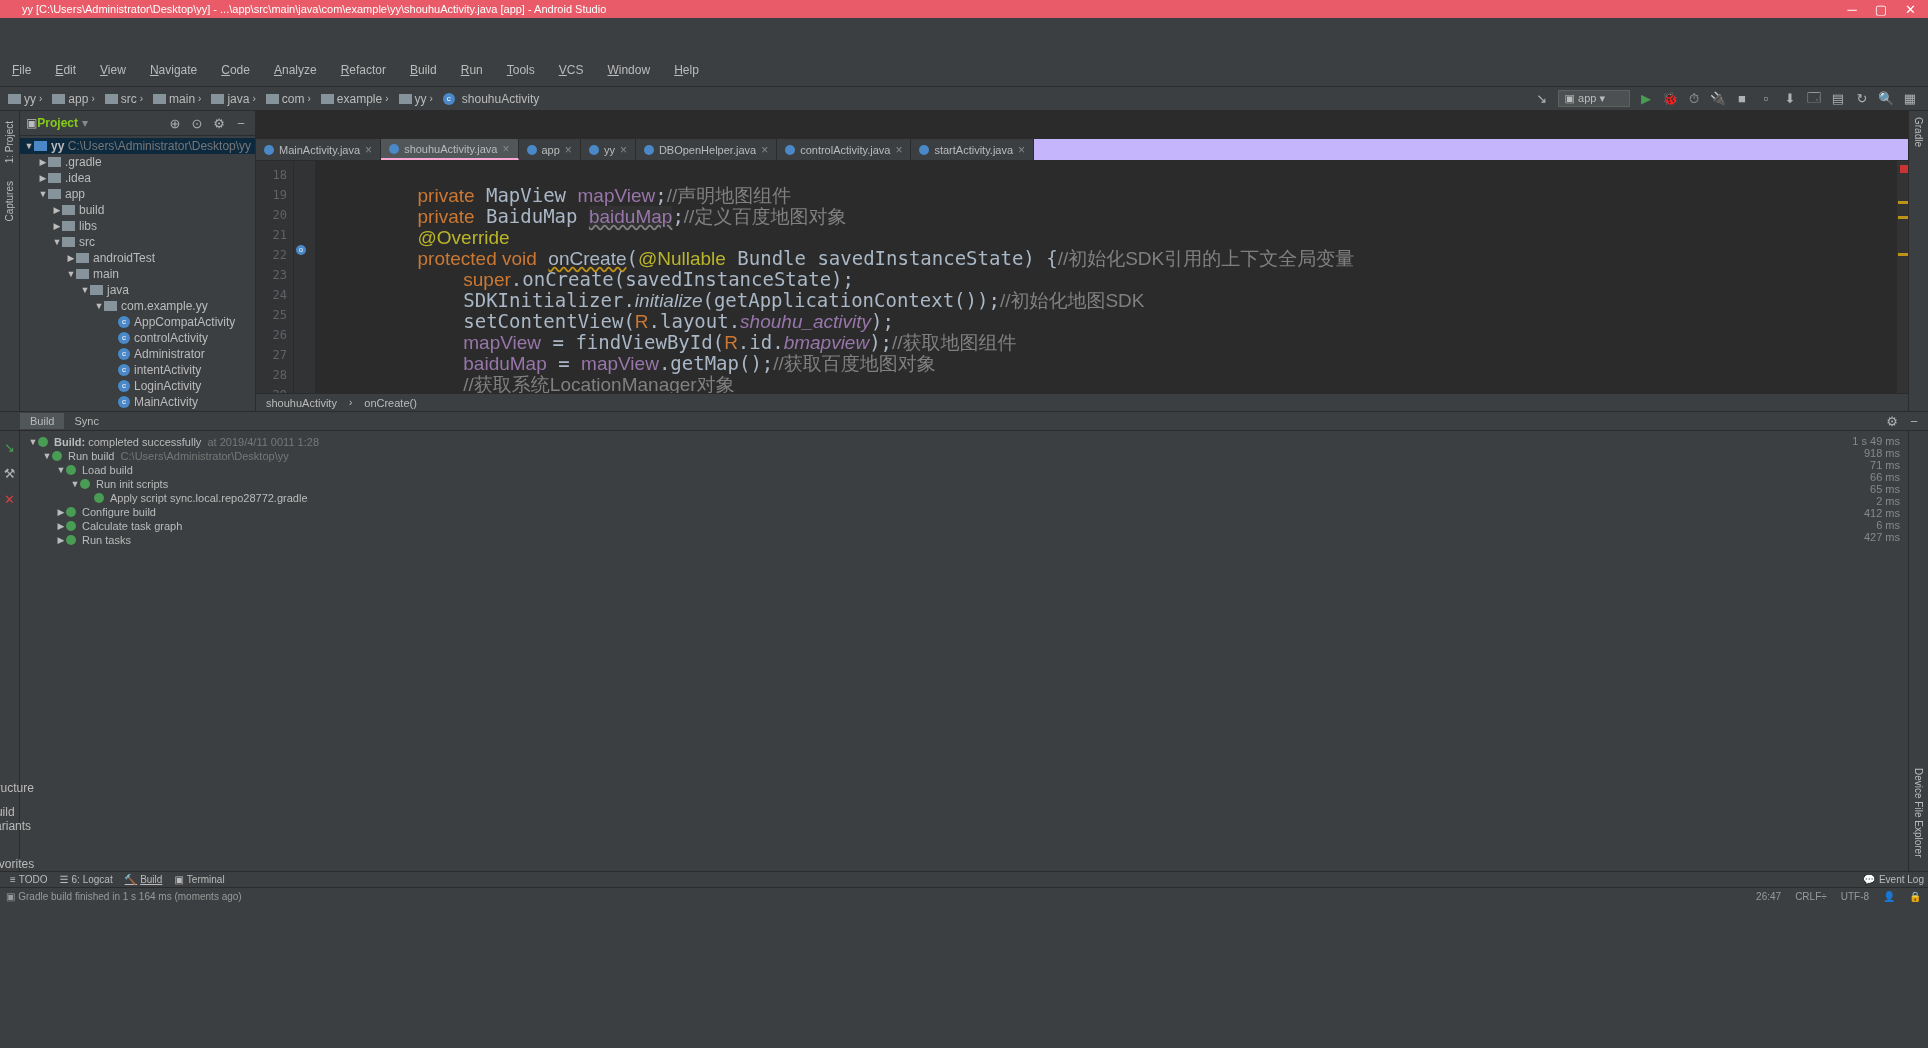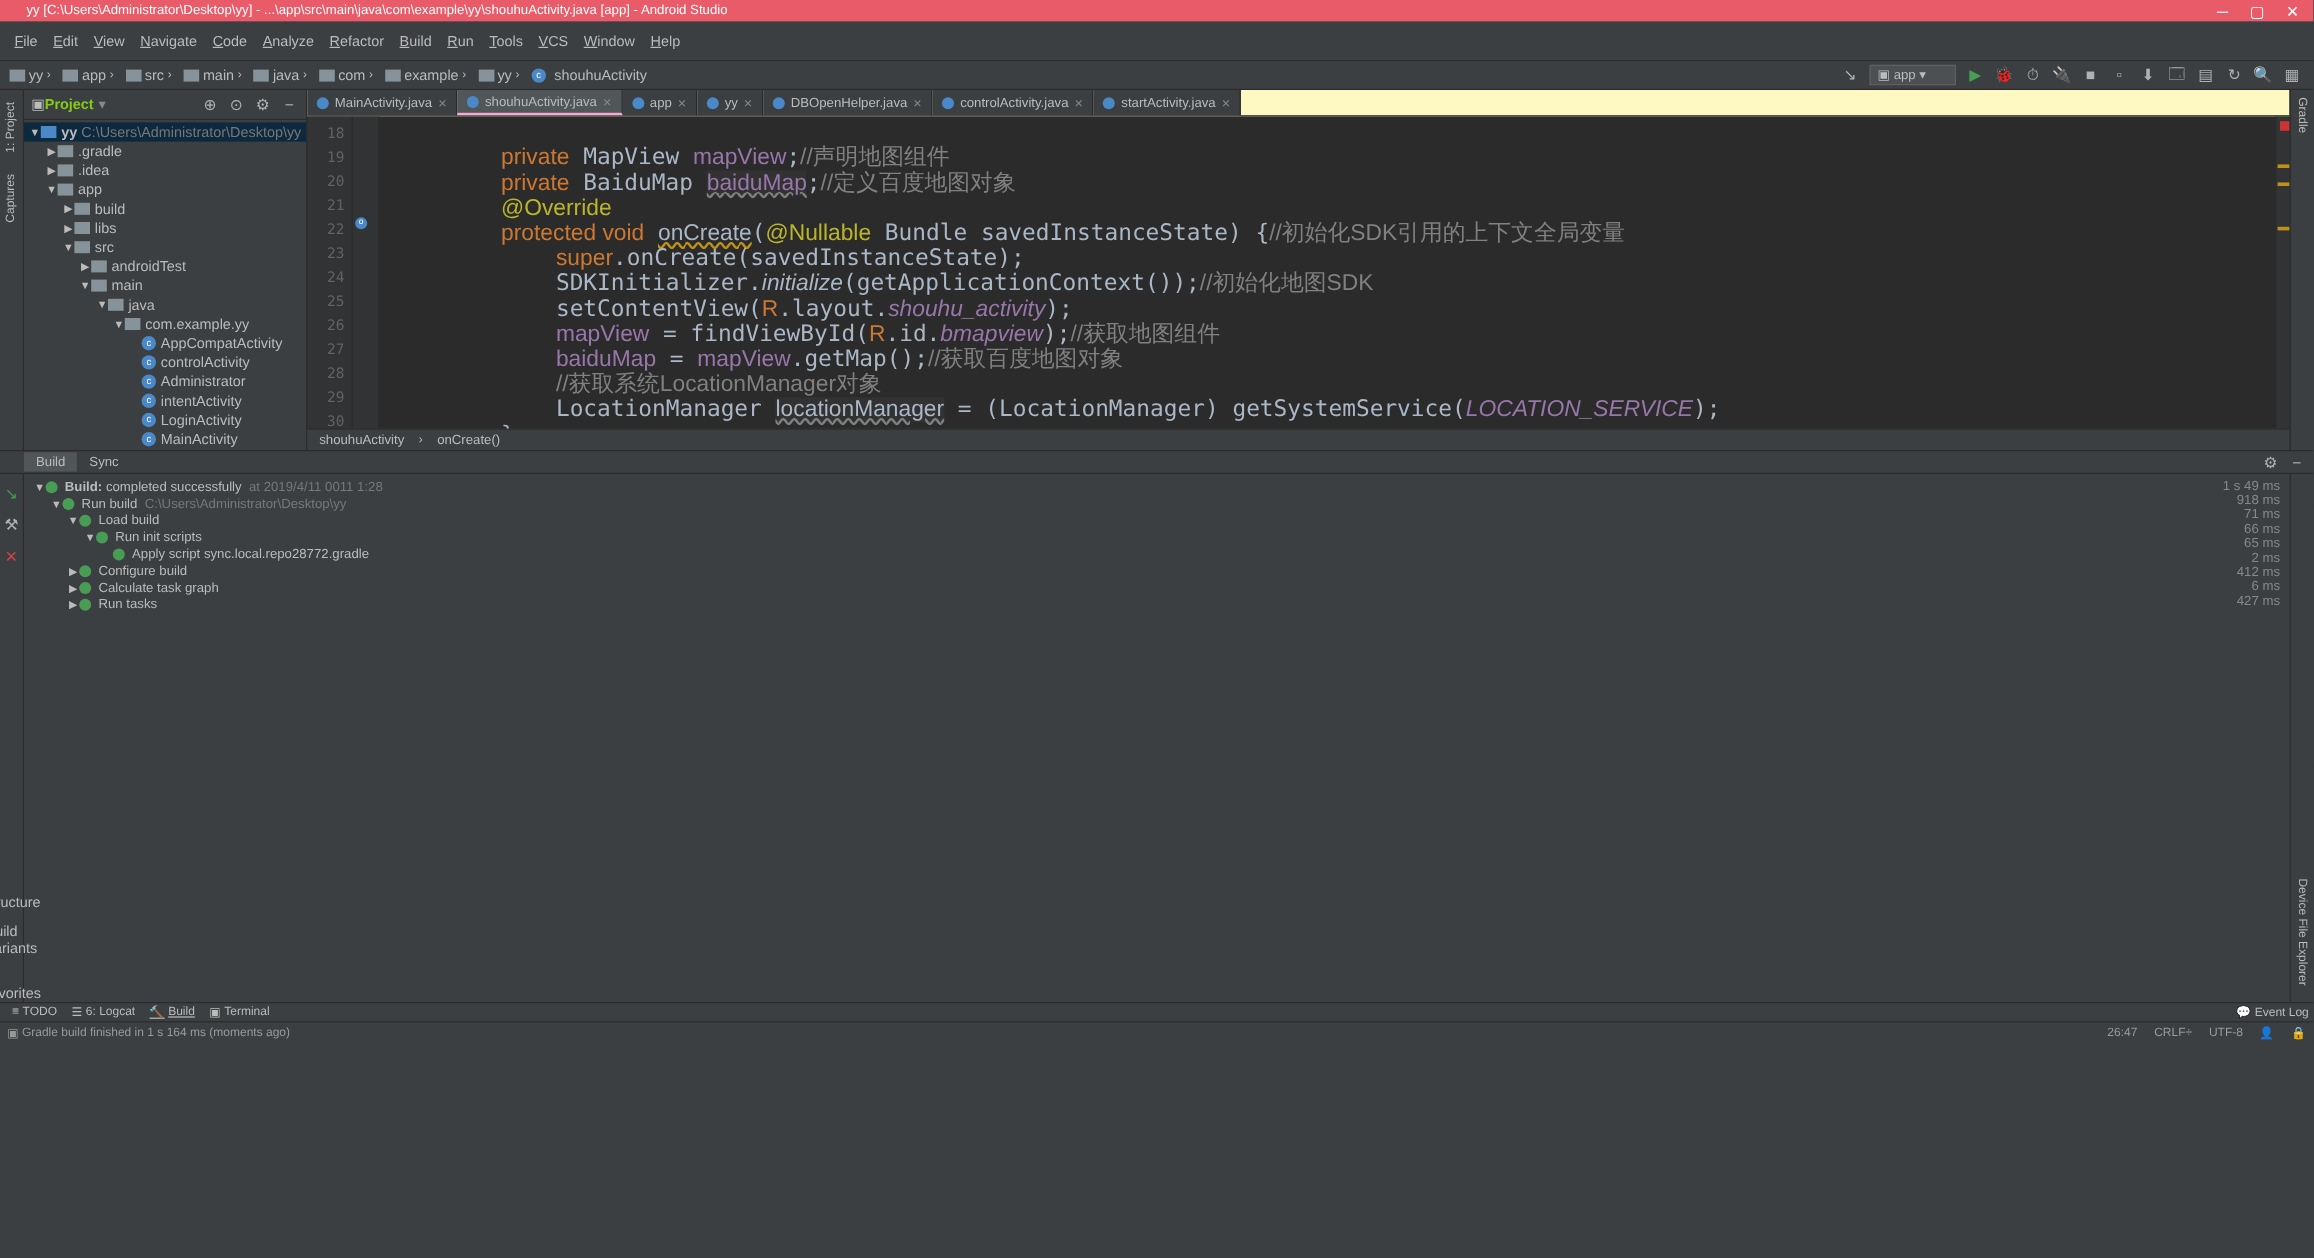--- a/index.html
+++ b/index.html
@@ -1,21 +1,21 @@
 <!DOCTYPE html>
 <html><head>
 <meta charset="utf-8">
 <style>
 * { margin: 0; padding: 0; box-sizing: border-box; font-family: "Segoe UI", Arial, sans-serif; }
 body { background: #3c3f41; color: #bbbbbb; font-size: 12px; overflow: hidden; width: 1928px; height: 1048px; }
 .title-bar { background: #e95b68; color: #fff; height: 18px; display: flex; align-items: center; padding: 0 4px; font-size: 11px; }
 .title-bar .icon { width: 14px; height: 14px; background: #e95b68; margin-right: 4px; }
 .title-controls { margin-left: auto; display: flex; gap: 18px; padding-right: 8px; }
 .title-controls span { cursor: pointer; font-size: 13px; }
-.menu-bar { background: #3c3f41; height: 22px; display: flex; align-items: center; padding: 16px 6px; gap: 1px; border-bottom: 1px solid #2b2b2b; }
+.menu-bar { background: #3c3f41; height: 22px; display: flex; align-items: center; padding: 16px 6px; gap: 12px; border-bottom: 1px solid #2b2b2b; margin-top: 36px; }
 .menu-bar span { padding: 2px 6px; color: #bbbbbb; cursor: pointer; font-size: 12px; }
 .menu-bar span u { text-decoration: underline; }
 .nav-bar { background: #3c3f41; height: 24px; display: flex; align-items: center; padding: 0 4px; gap: 4px; border-bottom: 1px solid #2b2b2b; }
 .nav-bar .seg { display: flex; align-items: center; gap: 3px; padding: 0 4px; color: #bbbbbb; cursor: pointer; font-size: 12px; }
 .nav-bar .folder-icon { width: 13px; height: 10px; background: #87939a; display: inline-block; }
 .nav-bar .right-tools { margin-left: auto; display: flex; align-items: center; gap: 8px; padding-right: 6px; }
 .tool-icon { width: 16px; height: 16px; display: inline-flex; align-items: center; justify-content: center; color: #afb1b3; cursor: pointer; font-size: 13px; }
 .run-cfg { background: #4c5052; border: 1px solid #5e6060; padding: 1px 24px 1px 6px; color: #bbb; font-size: 11px; position: relative; }
 .left-gutter { width: 20px; background: #3c3f41; border-right: 1px solid #2b2b2b; display: flex; flex-direction: column; align-items: center; padding-top: 4px; gap: 6px; }
 .left-gutter .vtab { writing-mode: vertical-rl; transform: rotate(180deg); font-size: 10px; padding: 6px 2px; color: #bbb; cursor: pointer; }
@@ -25,21 +25,21 @@
 .project-header .ph-controls { margin-left: auto; display: flex; gap: 6px; }
 .tree { flex: 1; overflow: auto; padding: 2px 0; font-size: 12px; }
 .tree-row { display: flex; align-items: center; height: 16px; padding-left: 4px; color: #bbb; white-space: nowrap; cursor: pointer; }
 .tree-row.sel { background: #0d293e; }
 .arrow { width: 10px; text-align: center; color: #bbb; font-size: 9px; }
 .folder-i { width: 13px; height: 10px; background: #87939a; margin-right: 4px; display: inline-block; }
 .folder-i.proj { background: #4a88c7; }
 .folder-i.pkg { background: #87939a; }
 .class-i { width: 12px; height: 12px; border-radius: 50%; background: #4a88c7; margin-right: 4px; display: inline-block; font-size: 8px; text-align: center; line-height: 12px; color: #fff; }
 .editor-area { flex: 1; display: flex; flex-direction: column; background: #2b2b2b; }
-.tabs-bar { height: 22px; background: #fef9c3; display: flex; border-bottom: 1px solid #2b2b2b; }
+.tabs-bar { height: 22px; background: #c4b5fd; display: flex; border-bottom: 1px solid #2b2b2b; margin-top: 28px; }
 .tab { height: 21px; display: flex; align-items: center; padding: 0 8px; gap: 5px; background: #3c3f41; border-right: 1px solid #2b2b2b; color: #bbb; font-size: 11px; cursor: pointer; }
 .tab.active { background: #515658; border-bottom: 2px solid #f9a8d4; }
 .tab .dot { width: 10px; height: 10px; border-radius: 50%; background: #4a88c7; }
 .tab .close { color: #888; font-size: 12px; }
 .code-wrap { flex: 1; display: flex; overflow: hidden; position: relative; }
 .gutter { width: 38px; background: #313335; color: #606366; text-align: right; padding: 4px 6px 0 0; font-family: "Consolas", monospace; font-size: 12px; line-height: 20px; border-right: 1px solid #2b2b2b; }
 .gutter-extra { width: 22px; background: #313335; border-right: 1px solid #2b2b2b; position: relative; }
 .gutter-mark { position: absolute; left: 2px; width: 10px; height: 10px; border-radius: 50%; background: #4a88c7; font-size: 7px; text-align: center; line-height: 10px; color: #fff; }
 .code { flex: 1; font-family: "Consolas", monospace; font-size: 19px; line-height: 20px; padding: 4px 0 0 10px; white-space: pre; color: #a9b7c6; }
 .code .kw { color: #cc7832; }

